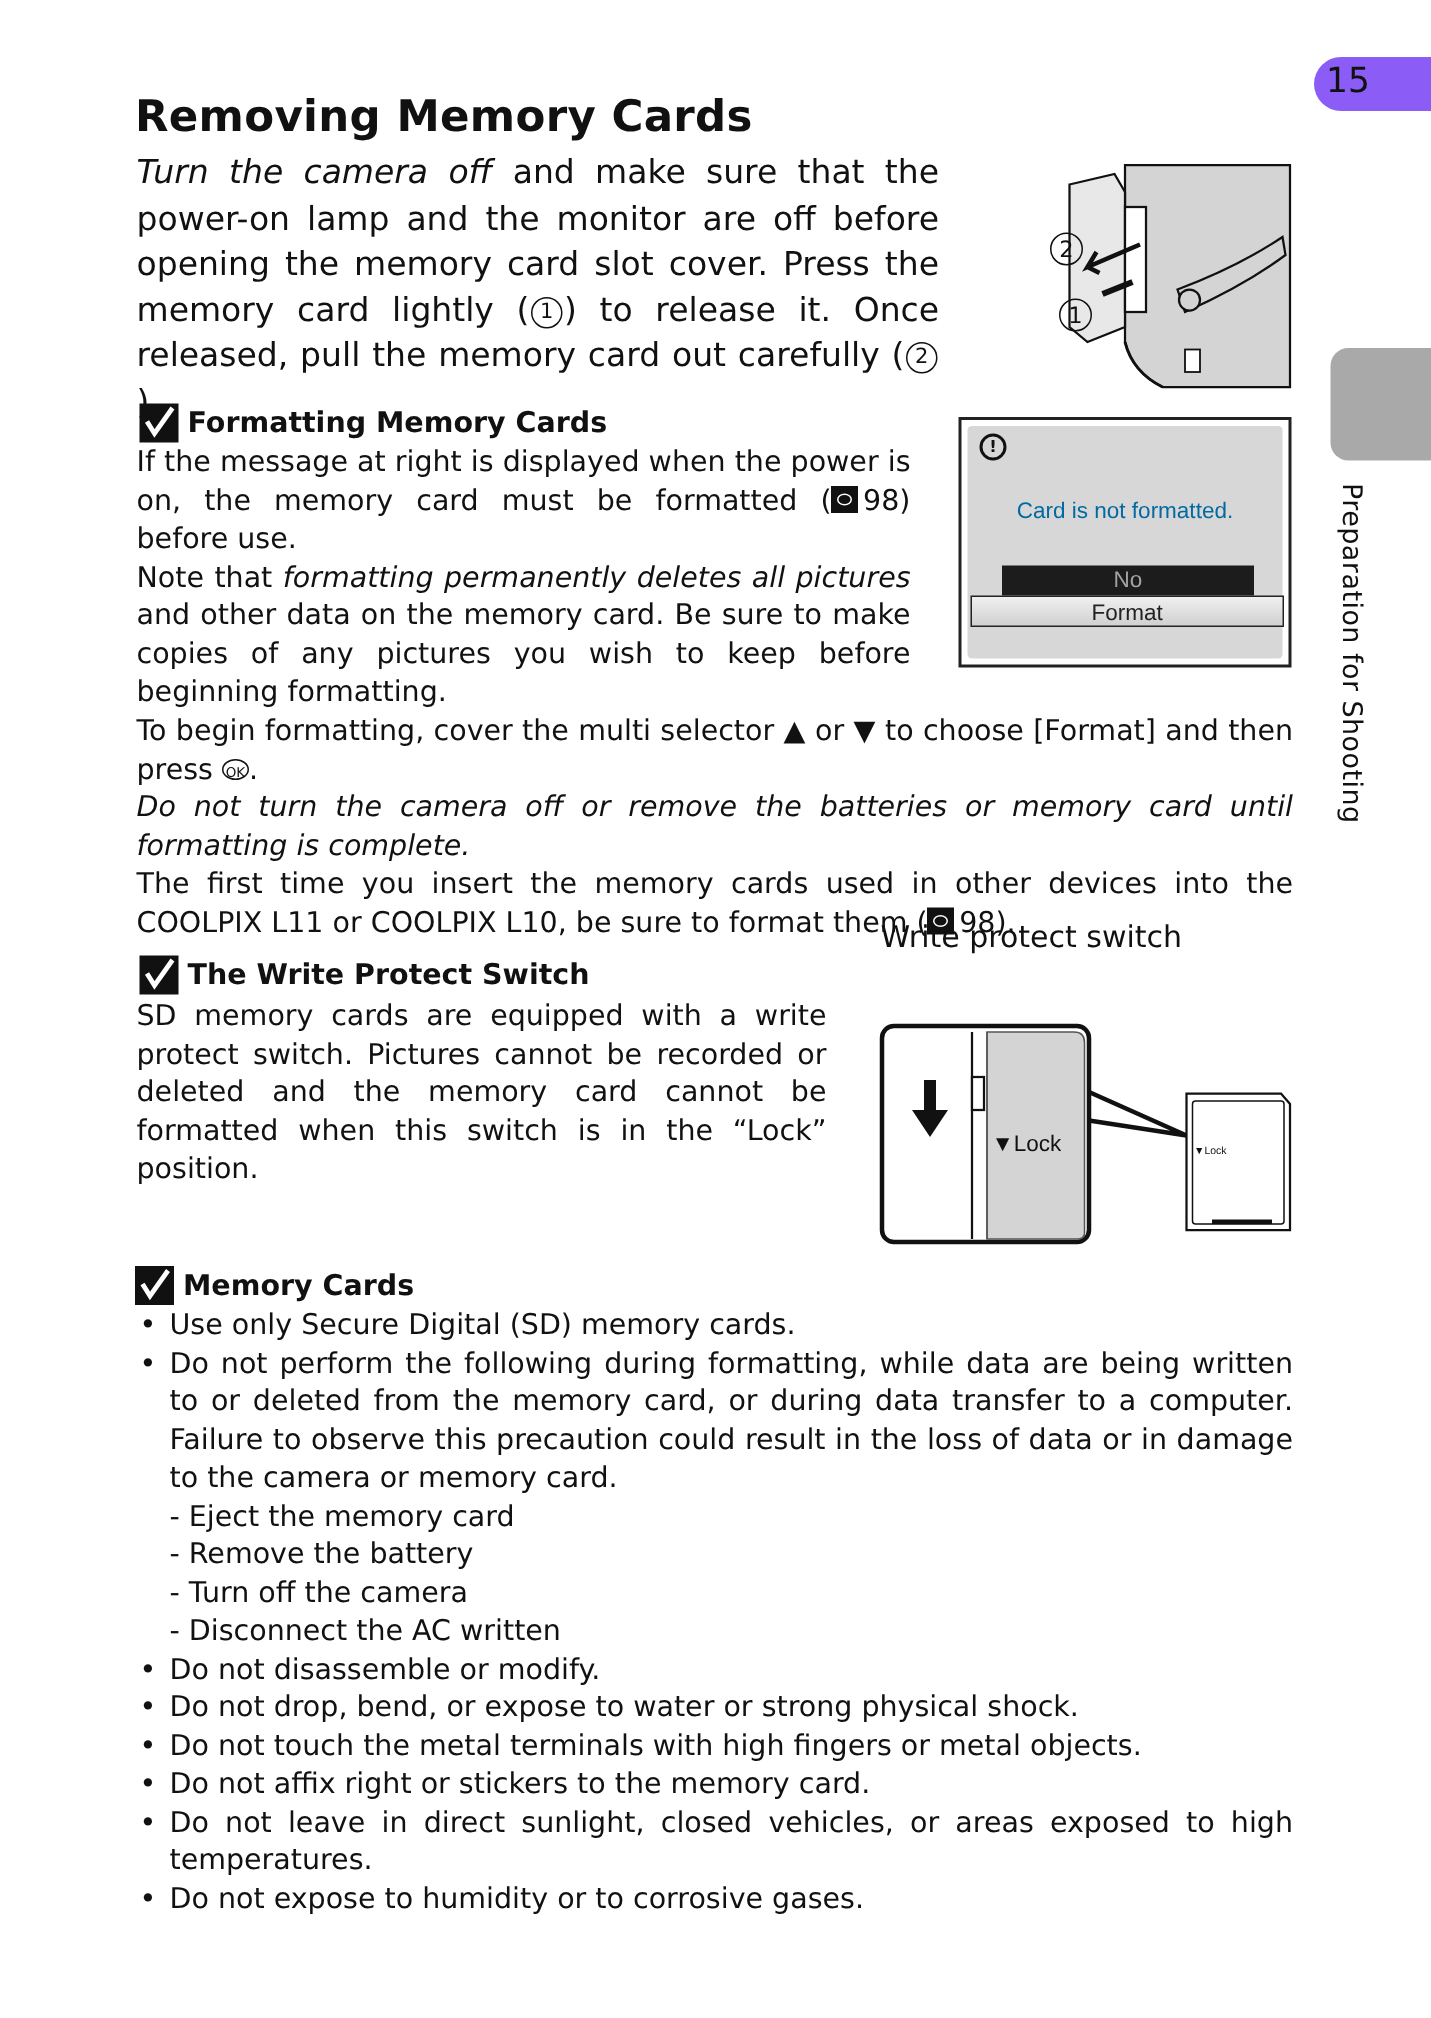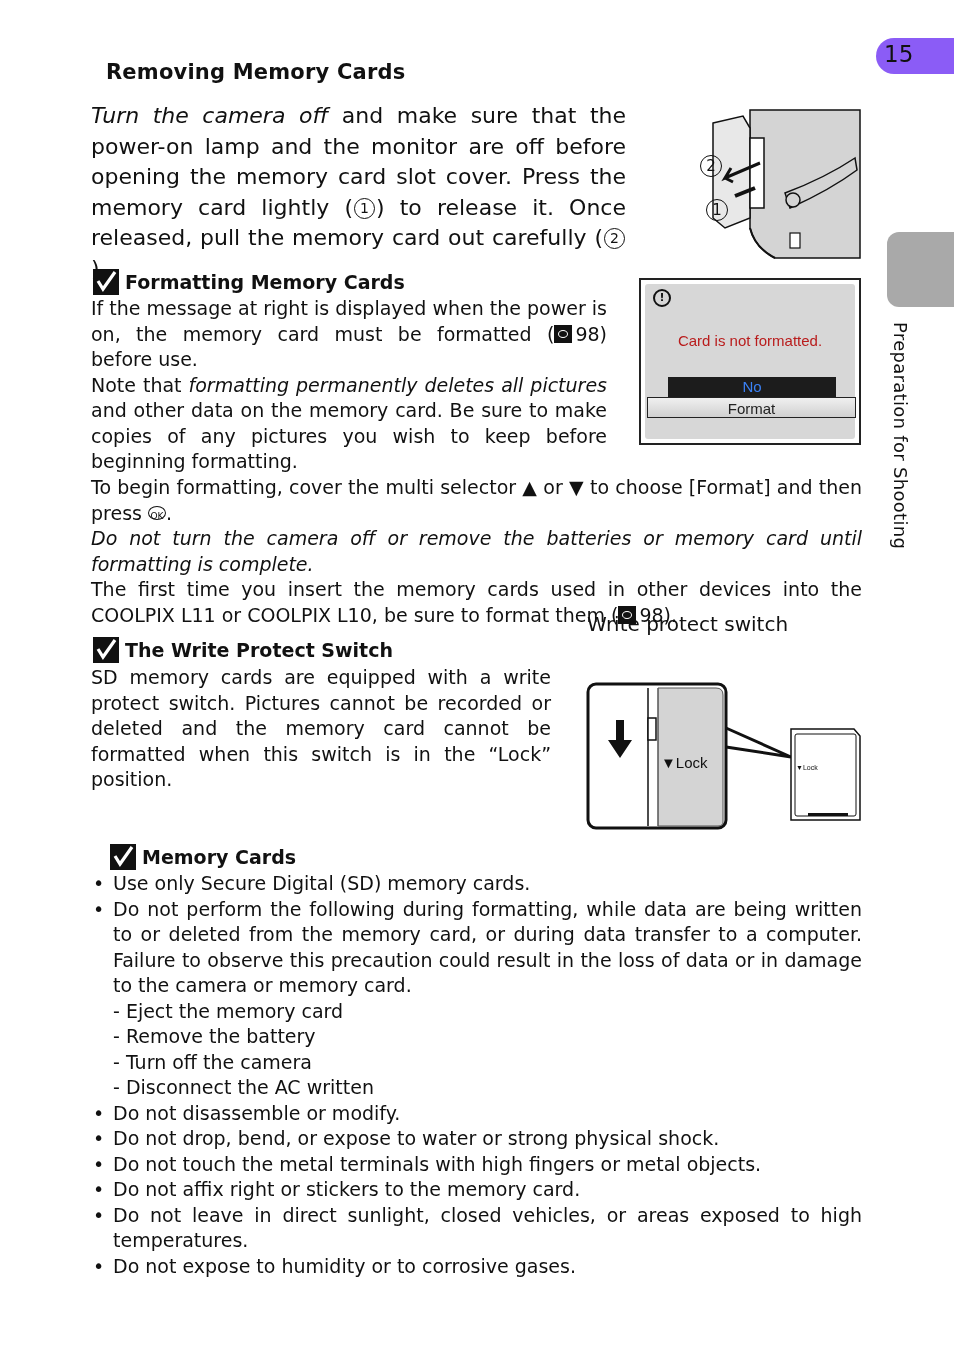--- a/index.html
+++ b/index.html
@@ -10,21 +10,21 @@
   .page-num { left:876px; top:38px; width:78px; height:36px; background:#8b5cf6;
               border-radius:18px 0 0 18px; }
   .page-num span { position:absolute; left:8px; top:3px; font-size:23px; color:#111; }
 
   .side-tab { left:887px; top:232px; width:67px; height:75px; background:#a9a9a9;
               border-radius:12px 0 0 12px; }
   .side-label { left:890px; top:322px; width:30px; height:270px; }
   .side-label span { display:block; writing-mode:vertical-rl; font-size:18px; color:#111;
                      letter-spacing:0.3px; white-space:nowrap; }
 
-  h1.title { left:106px; top:60px; margin:0; font-size:21px; font-weight:bold; letter-spacing:0.2px; }
+  h1.title { left:90px; top:60px; margin:0; font-size:29px; font-weight:bold; letter-spacing:0.2px; }
 
   .intro { left:91px; top:101px; width:535px; font-size:22px; line-height:30.5px;
            text-align:justify; }
   .intro i { font-style:italic; }
   .circ { display:inline-block; width:19px; height:19px; border:1.4px solid #111; border-radius:50%;
           font-size:14px; line-height:19px; text-align:center; vertical-align:2px; margin:0 1px; }
 
   .sec-head { font-size:19px; font-weight:bold; display:flex; align-items:center; gap:6px; }
   .check { display:inline-block; width:26px; height:26px; background:#111; position:relative; }
   .check svg { position:absolute; left:0; top:0; }
@@ -40,23 +40,23 @@
         box-sizing:border-box; }
 
   .lcd { left:639px; top:278px; width:222px; height:167px; border:2px solid #222;
          box-sizing:border-box; background:#fff; }
   .lcd-inner { position:absolute; left:4px; top:4px; right:4px; bottom:4px; background:#d7d7d7;
                border-radius:3px; }
   .lcd-warn { position:absolute; left:8px; top:5px; width:14px; height:14px; border:2px solid #111;
               border-radius:50%; font-size:11px; font-weight:bold; line-height:14px; text-align:center;
               box-sizing:content-box; }
   .lcd-msg { position:absolute; left:0; right:0; top:48px; text-align:center; font-size:15px;
-             font-family:"Liberation Sans", sans-serif; color:#b91c1c; }
+             font-family:"Liberation Sans", sans-serif; color:#0369a1; }
   .lcd-no { position:absolute; left:23px; width:168px; top:93px; height:20px; background:#1c1c1c;
-            color:#3b82f6; text-align:center; font-size:15px; line-height:20px;
+            color:#a3a3a3; text-align:center; font-size:15px; line-height:20px;
             font-family:"Liberation Sans", sans-serif; }
   .lcd-format { position:absolute; left:2px; width:209px; top:113px; height:21px;
                 border:1px solid #222; background:linear-gradient(#f0f0f0,#d0d0d0);
                 text-align:center; font-size:15px; line-height:21px; color:#222;
                 font-family:"Liberation Sans", sans-serif; box-sizing:border-box; }
 
   ul.bul { list-style:none; margin:0; padding:0; }
   ul.bul li { position:relative; padding-left:22px; }
   ul.bul li::before { content:"•"; position:absolute; left:2px; top:0; }
   .dash { padding-left:22px; }
@@ -146,21 +146,21 @@
     <path d="M30 38 L30 58 L22 58 L34 76 L46 58 L38 58 L38 38 Z" fill="#111"></path>
     <path d="M140 46 L205 75 L140 65" fill="none" stroke="#111" stroke-width="3"></path>
     <path d="M205 47 L268 47 L274 54 L274 138 L205 138 Z" fill="#fff" stroke="#111" stroke-width="1.5"></path>
     <rect x="209" y="52" width="61" height="82" rx="2" fill="none" stroke="#111" stroke-width="1"></rect>
     <rect x="222" y="131" width="40" height="3" fill="#111"></rect>
   </svg>
   <span class="abs" style="left:75px; top:72px; font-size:15px; font-family:'Liberation Sans',sans-serif;">▼Lock</span>
   <span class="abs" style="left:210px; top:82px; font-size:7px; font-family:'Liberation Sans',sans-serif;">▼Lock</span>
 </div>
 
-<div class="abs sec-head" style="left:110px; top:844px;">
+<div class="abs sec-head" style="left:90px; top:844px;">
   <span class="check">
     <svg width="26" height="26" viewBox="0 0 26 26">
         <path d="M5 12 L10 20 L22 3" fill="none" stroke="#fff" stroke-width="3.2"></path>
       </svg>
   </span>
   <span>Memory Cards</span>
 </div>
 
 <div class="abs body" style="left:91px; top:871px; width:771px;">
   <ul class="bul">

